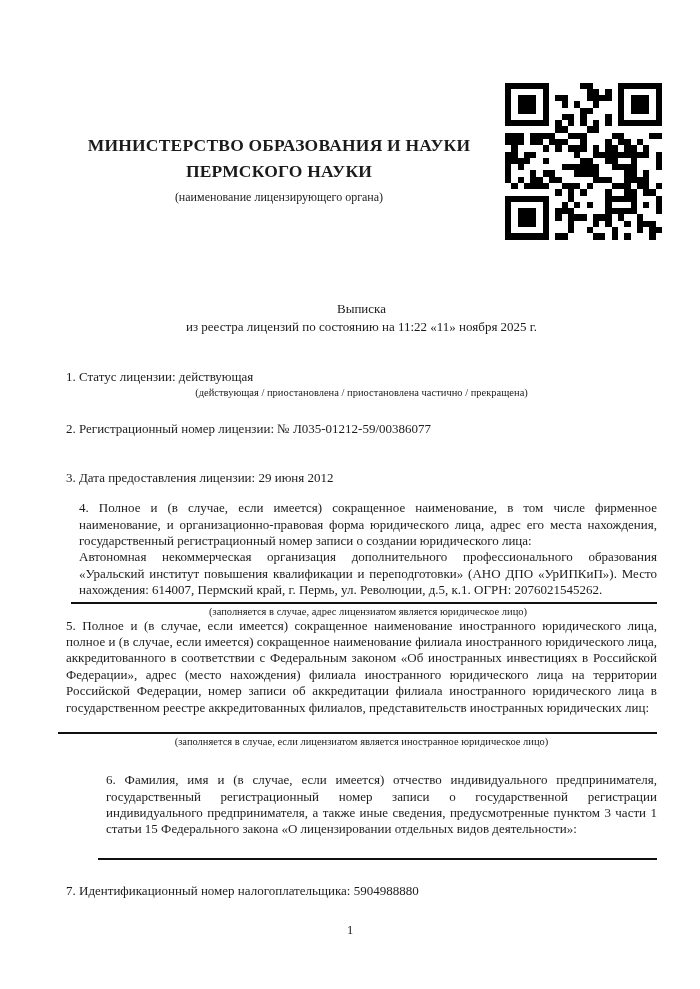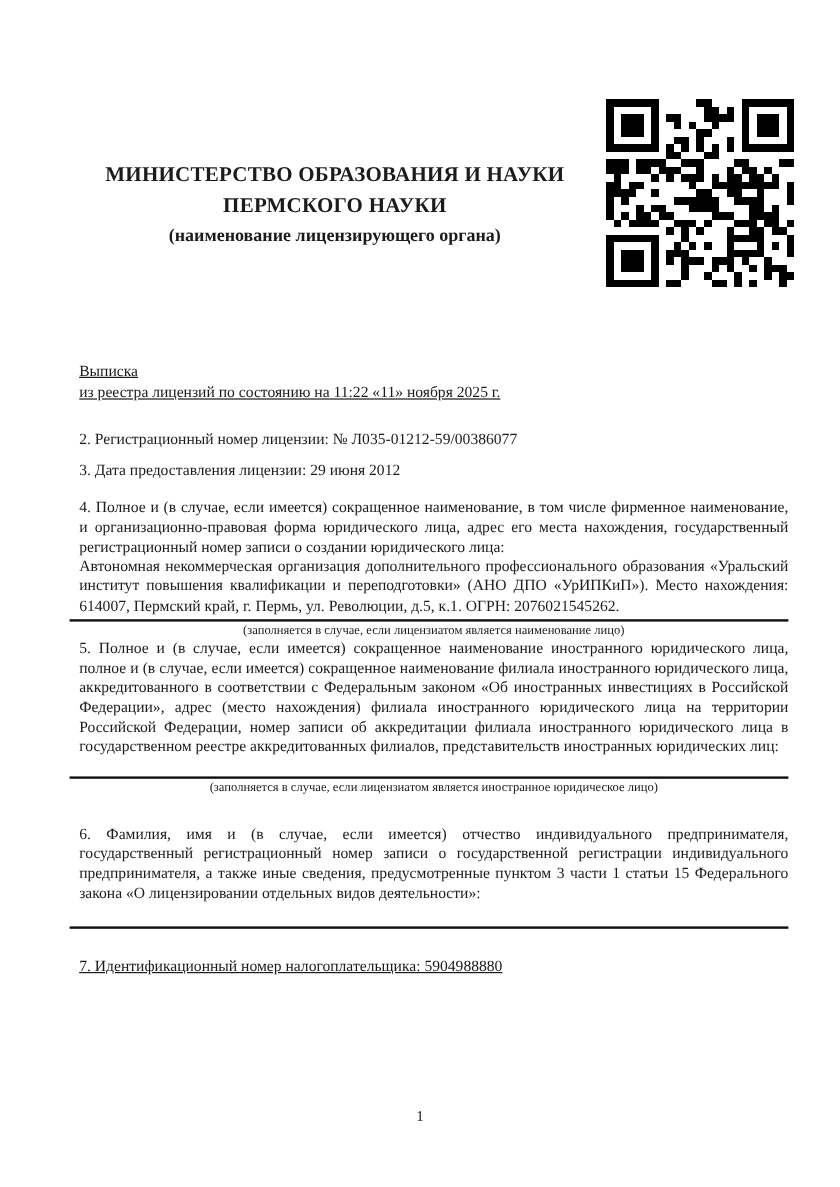--- a/index.html
+++ b/index.html
@@ -15,42 +15,42 @@
 
   .header-col {
     position:absolute; left:66px; top:132px; width:426px;
     text-align:center;
   }
   .ministry-name {
     font-size:17.5px; font-weight:bold; line-height:26px;
     letter-spacing:0.2px;
   }
   .ministry-caption {
-    margin-top:7px; font-size:15px; line-height:12px;font-weight:bold;
+    margin-top:7px; font-size:12px; line-height:12px;
   }
 
   .qr-wrap {
     position:absolute; left:505px; top:80px; width:157px; height:162px;
   }
   .qr-wrap svg { width:100%; height:100%; }
 
   .content {
     position:absolute; left:66px; top:300px; width:591px;
     font-size:13px; line-height:16.4px;
   }
-  .doc-title { line-height:18px;text-decoration:underline; }
+  .doc-title { text-align:center; line-height:18px; }
 
   .item-line { margin-top:0; }
   .item-1 { margin-top:33px; }
   .item-2 { margin-top:22px; }
-  .item-3 { margin-top:10px; }
-  .item-4 { margin-top:14px; }
+  .item-3 { margin-top:32px; }
+  .item-4 { margin-top:14px;margin-left:13px; }
   .item-5 { }
-  .item-6 { margin-top:24px; }
-  .item-7 { margin-top:23px;text-decoration:underline; }
+  .item-6 { margin-top:24px;margin-left:40px; }
+  .item-7 { margin-top:23px; }
 
   .just { text-align:justify; }
 
   .center-caption {
     text-align:center; font-size:10.5px; line-height:12px; margin-top:2px;
   }
   .rule {
     border-top:2px solid #101010;
     margin-left:-8px; margin-right:0;
     margin-top:3px;
@@ -385,30 +385,34 @@
         </g>
       </svg></div>
 
   <div class="content">
 
     <div class="doc-title">
       <div>Выписка</div>
       <div>из реестра лицензий по состоянию на 11:22 «11» ноября 2025 г.</div>
     </div>
 
+    <div class="item-1">
+      <div class="item-line">1. Статус лицензии: действующая</div>
+      <div class="center-caption">(действующая / приостановлена / приостановлена частично / прекращена)</div>
+    </div>
 
     <div class="item-2 item-line">2. Регистрационный номер лицензии: № Л035-01212-59/00386077</div>
 
     <div class="item-3 item-line">3. Дата предоставления лицензии: 29 июня 2012</div>
 
     <div class="item-4">
       <div class="just">4. Полное и (в случае, если имеется) сокращенное наименование, в том числе фирменное наименование, и организационно-правовая форма юридического лица, адрес его места нахождения, государственный регистрационный номер записи о создании юридического лица:</div>
       <div class="just">Автономная некоммерческая организация дополнительного профессионального образования «Уральский институт повышения квалификации и переподготовки» (АНО ДПО «УрИПКиП»). Место нахождения: 614007, Пермский край, г. Пермь, ул. Революции, д.5, к.1. ОГРН: 2076021545262.</div>
       <div class="rule"></div>
-      <div class="center-caption">(заполняется в случае, если лицензиатом является наименование лицо)</div>
+      <div class="center-caption">(заполняется в случае, адрес лицензиатом является юридическое лицо)</div>
     </div>
 
     <div class="item-5">
       <div class="just">5. Полное и (в случае, если имеется) сокращенное наименование иностранного юридического лица, полное и (в случае, если имеется) сокращенное наименование филиала иностранного юридического лица, аккредитованного в соответствии с Федеральным законом «Об иностранных инвестициях в Российской Федерации», адрес (место нахождения) филиала иностранного юридического лица на территории Российской Федерации, номер записи об аккредитации филиала иностранного юридического лица в государственном реестре аккредитованных филиалов, представительств иностранных юридических лиц:</div>
       <div class="value-space-5"></div>
       <div class="rule"></div>
       <div class="center-caption">(заполняется в случае, если лицензиатом является иностранное юридическое лицо)</div>
     </div>
 
     <div class="item-6">

